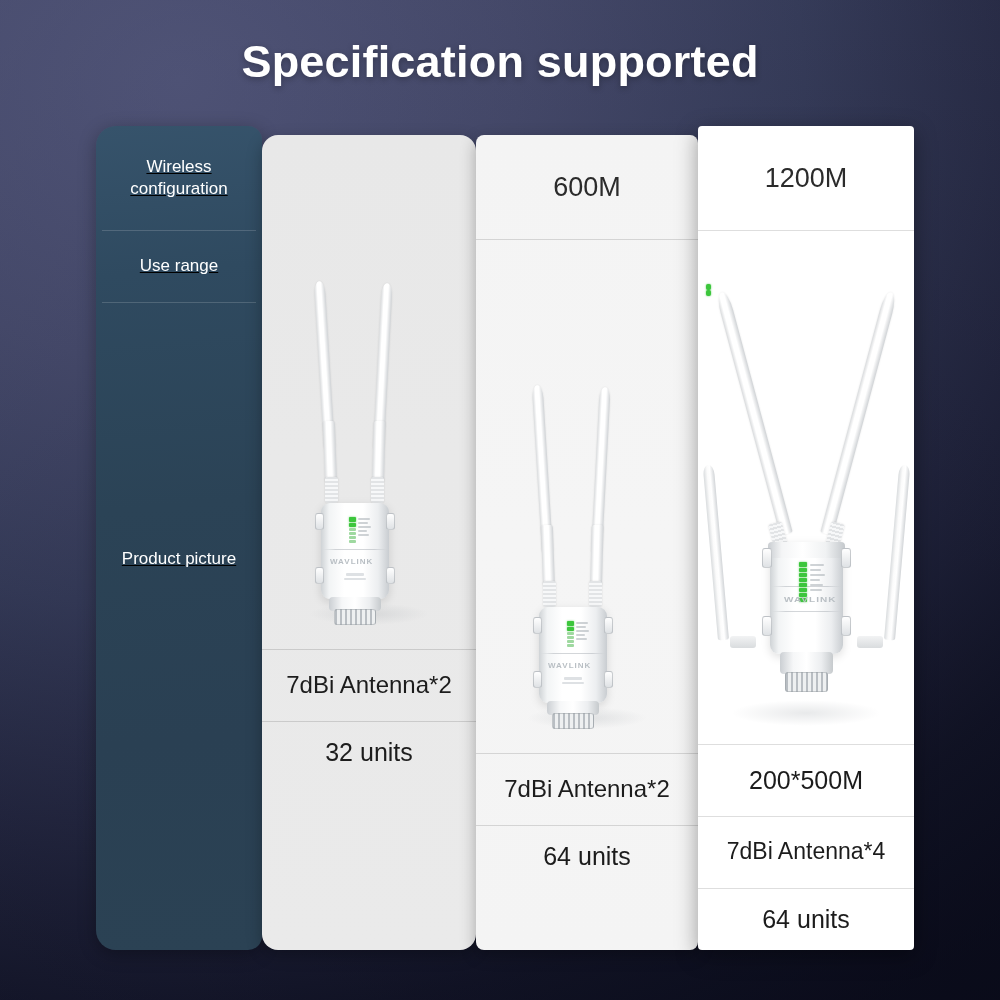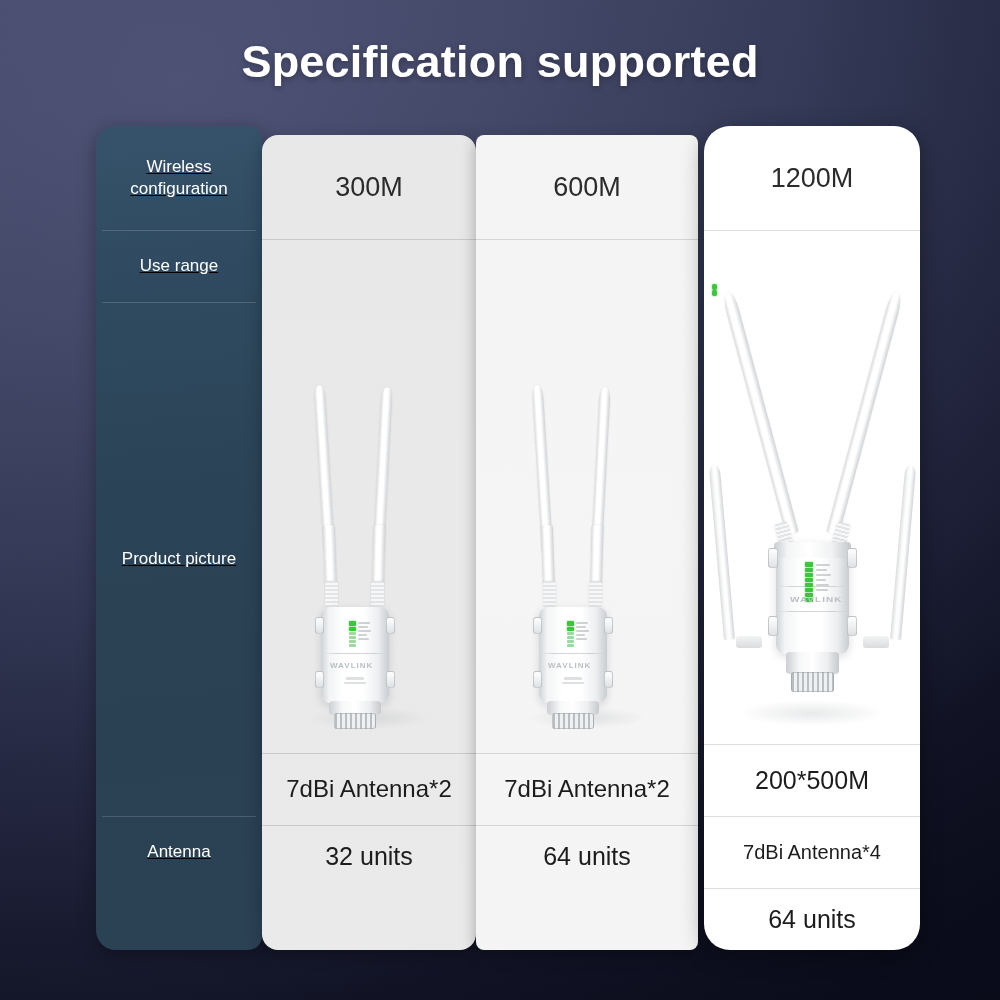--- a/index.html
+++ b/index.html
@@ -89,24 +89,23 @@
     border-radius: 8px;
     box-shadow: 0 5px 16px rgba(0,0,0,0.30);
     z-index: 4;
   }
   #col-1200 {
     left: 602px;
     width: 216px;
     top: 0px;
     height: 824px;
     background: #ffffff;
-    border-radius: 26px;
+    border-radius: 4px;
     box-shadow: 0 6px 22px rgba(0,0,0,0.38);
     z-index: 5;
-    margin-left: 6px;
   }
 
   
   .r-head  { height: 104px; }
   .r-pic   { height: 514px; }
   .r-range { height: 72px; }
   .r-ant   { height: 72px; }
   .r-num   { height: 62px; }
 
   .cell {
@@ -142,21 +141,21 @@
   .lightcol .cell + .cell::before {
     content: "";
     position: absolute;
     top: 0; left: 0; right: 0;
     height: 1px;
     background: rgba(0,0,0,0.13);
   }
   .lightcol .r-head { font-size: 27px; color: #2b2b2b; }
   #col-1200 .r-head { font-size: 27px; }
   .lightcol .r-ant  { font-size: 24px; }
-  #col-1200 .r-ant  { font-size: 20px; }
+  #col-1200 .r-ant  { font-size: 23px; }
 
   
   .pic-stage {
     position: relative;
     width: 100%;
     height: 100%;
     overflow: hidden;
   }
   .device {
     position: absolute;
@@ -277,27 +276,23 @@
         <span>Wireless</span><br>
         <span>configuration</span>
       </span>
     </div>
     <div class="cell r-range">
       <span>Use range</span>
     </div>
     <div class="cell r-pic">
       <span>Product picture</span>
     </div>
-    <div class="cell r-ant">
-      <span>Antenna</span>
-    </div>
   </div>
 
   <div class="col lightcol" id="col-300">
-    <div class="cell r-head">300M</div>
     <div class="cell r-pic">
       <div class="pic-stage">
         <div class="shadow-soft" style="left:50%;transform:translateX(-50%);bottom:24px;width:120px;height:22px;"></div>
         <div class="device" style="bottom:28px;width:140px;height:340px;">
 
           <div class="ant-up" style="left:25px;top:0px;width:11px;height:168px;transform:rotate(-3.5deg);transform-origin:bottom center;"></div>
           <div class="ant-up" style="left:74px;top:2px;width:11px;height:166px;transform:rotate(3deg);transform-origin:bottom center;"></div>
           <div class="ant-up" style="left:26px;top:140px;width:12px;height:62px;transform:rotate(-2deg);transform-origin:bottom center;border-radius:3px;"></div>
           <div class="ant-up" style="left:73px;top:140px;width:12px;height:62px;transform:rotate(1.5deg);transform-origin:bottom center;border-radius:3px;"></div>
           <div class="ant-joint" style="left:26px;top:196px;width:13px;height:26px;"></div>

